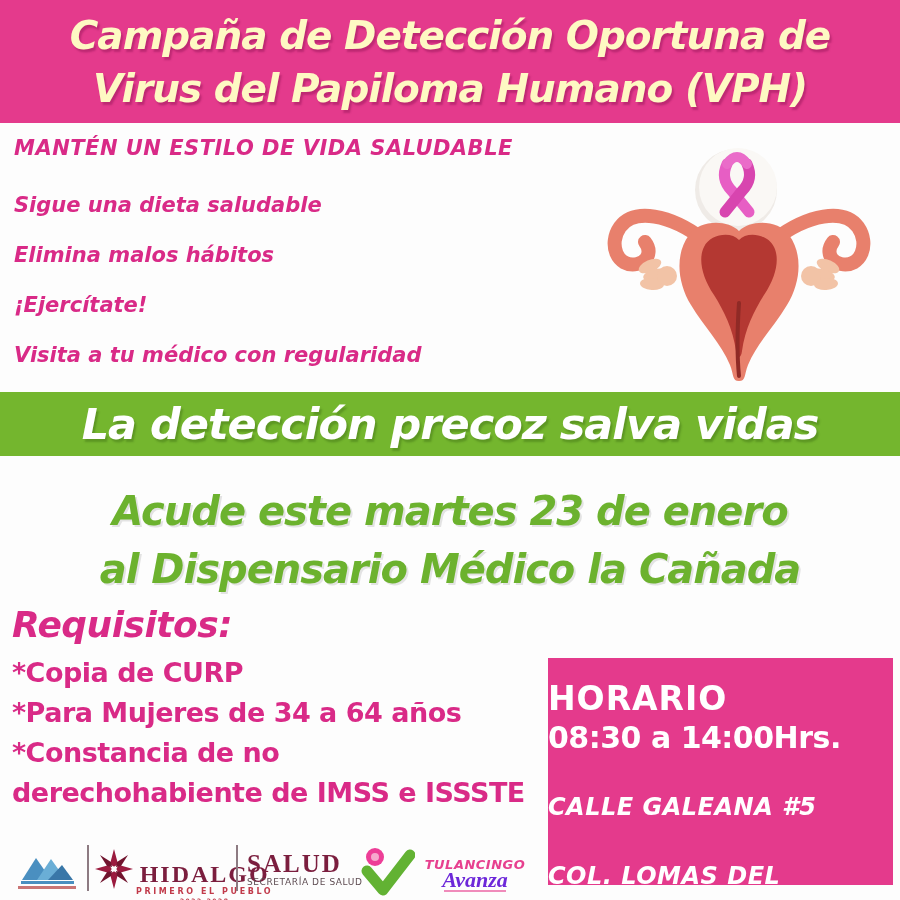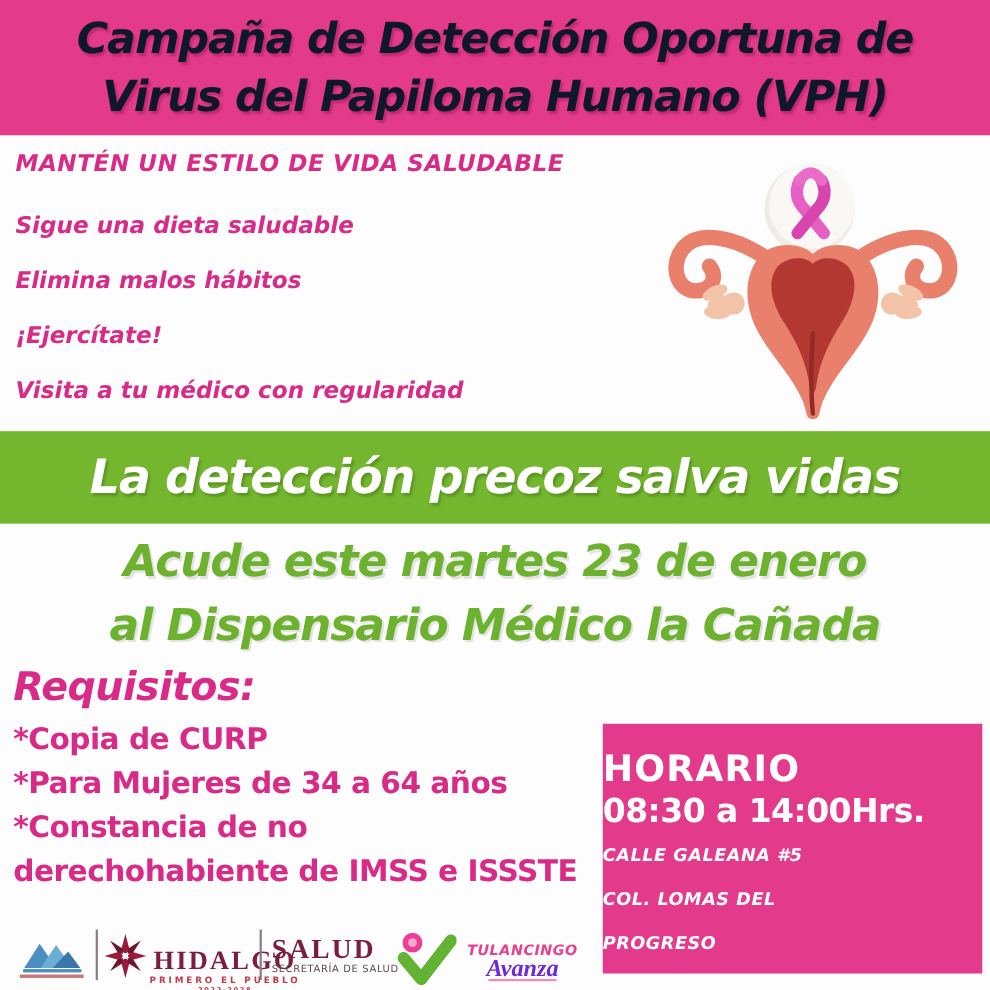--- a/index.html
+++ b/index.html
@@ -6,37 +6,37 @@
   .poster{
     position:relative;width:900px;height:900px;background:#fdfdfd;overflow:hidden;
     font-family:"DejaVu Sans",sans-serif;
   }
   
   .header{
     position:absolute;left:0;top:0;width:900px;height:123px;background:#e43a8c;
     display:flex;flex-direction:column;justify-content:center;align-items:center;
   }
   .header .line{
-    color:#0f172a;font-weight:bold;font-style:italic;font-size:39px;line-height:53px;
+    color:#fef9c3;font-weight:bold;font-style:italic;font-size:39px;line-height:53px;
     text-shadow:2px 3px 2px rgba(120,10,70,.35);white-space:nowrap;letter-spacing:-1px;
   }
   
   .tips{position:absolute;left:14px;top:136px;width:590px;}
   .tips .heading{
     color:#d92a87;font-weight:bold;font-style:italic;font-size:21px;letter-spacing:.5px;white-space:nowrap;
   }
   .tips .tip{
     position:absolute;left:0;color:#d92a87;font-weight:bold;font-style:italic;font-size:21px;white-space:nowrap;
   }
   .tip1{top:57px;} .tip2{top:107px;} .tip3{top:157px;} .tip4{top:207px;}
   
   .illustration{position:absolute;left:588px;top:128px;width:302px;height:264px;}
   
   .banner{
-    position:absolute;left:0;top:392px;width:900px;height:84px;background:#74b62e;
+    position:absolute;left:0;top:392px;width:900px;height:64px;background:#74b62e;
     display:flex;align-items:center;justify-content:center;
   }
   .banner .text{
     color:#ffffff;font-weight:bold;font-style:italic;font-size:43px;white-space:nowrap;letter-spacing:-1px;
     text-shadow:2px 3px 2px rgba(40,80,10,.3);
   }
   
   .invite{position:absolute;left:0;top:482px;width:900px;text-align:center;}
   .invite .line{
     color:#6cb22e;font-weight:bold;font-style:italic;font-size:40px;line-height:58px;white-space:nowrap;
@@ -51,21 +51,21 @@
     color:#d92a87;font-weight:bold;font-size:27px;line-height:40px;white-space:nowrap;letter-spacing:-.5px;
   }
   .req .items{margin-top:8px;}
   
   .schedule{
     position:absolute;left:548px;top:658px;width:345px;height:227px;background:#e43a8c;
     display:flex;flex-direction:column;align-items:flex-start;justify-content:flex-start;padding-top:22px;box-sizing:border-box;
   }
   .schedule .heading{color:#fff;font-weight:bold;font-size:33px;line-height:38px;letter-spacing:1px;}
   .schedule .hours{color:#fff;font-weight:bold;font-size:30px;line-height:40px;letter-spacing:-.5px;}
-  .schedule .addr{color:#fff;font-weight:bold;font-style:italic;font-size:16px;line-height:40px;letter-spacing:.5px;white-space:nowrap;}
+  .schedule .addr{color:#fff;font-weight:bold;font-style:italic;font-size:24px;line-height:40px;letter-spacing:.5px;white-space:nowrap;margin-top:29px;}
   
   .footer{position:absolute;left:0;top:840px;width:900px;height:60px;}
   .ssh-logo{position:absolute;left:18px;top:10px;}
   .ssh-caption{position:absolute;left:18px;top:46px;width:58px;height:3px;background:#b23a3a;opacity:.7;}
   .vdiv{position:absolute;top:5px;width:2px;height:46px;background:#8d7b82;}
   .vdiv1{left:87px;} .vdiv2{left:236px;}
   .star-logo{position:absolute;left:94px;top:8px;}
   .hidalgo{position:absolute;left:136px;top:9px;text-align:center;}
   .hidalgo .name{
     font-family:"Liberation Serif",serif;font-weight:bold;font-size:24px;line-height:24px;

